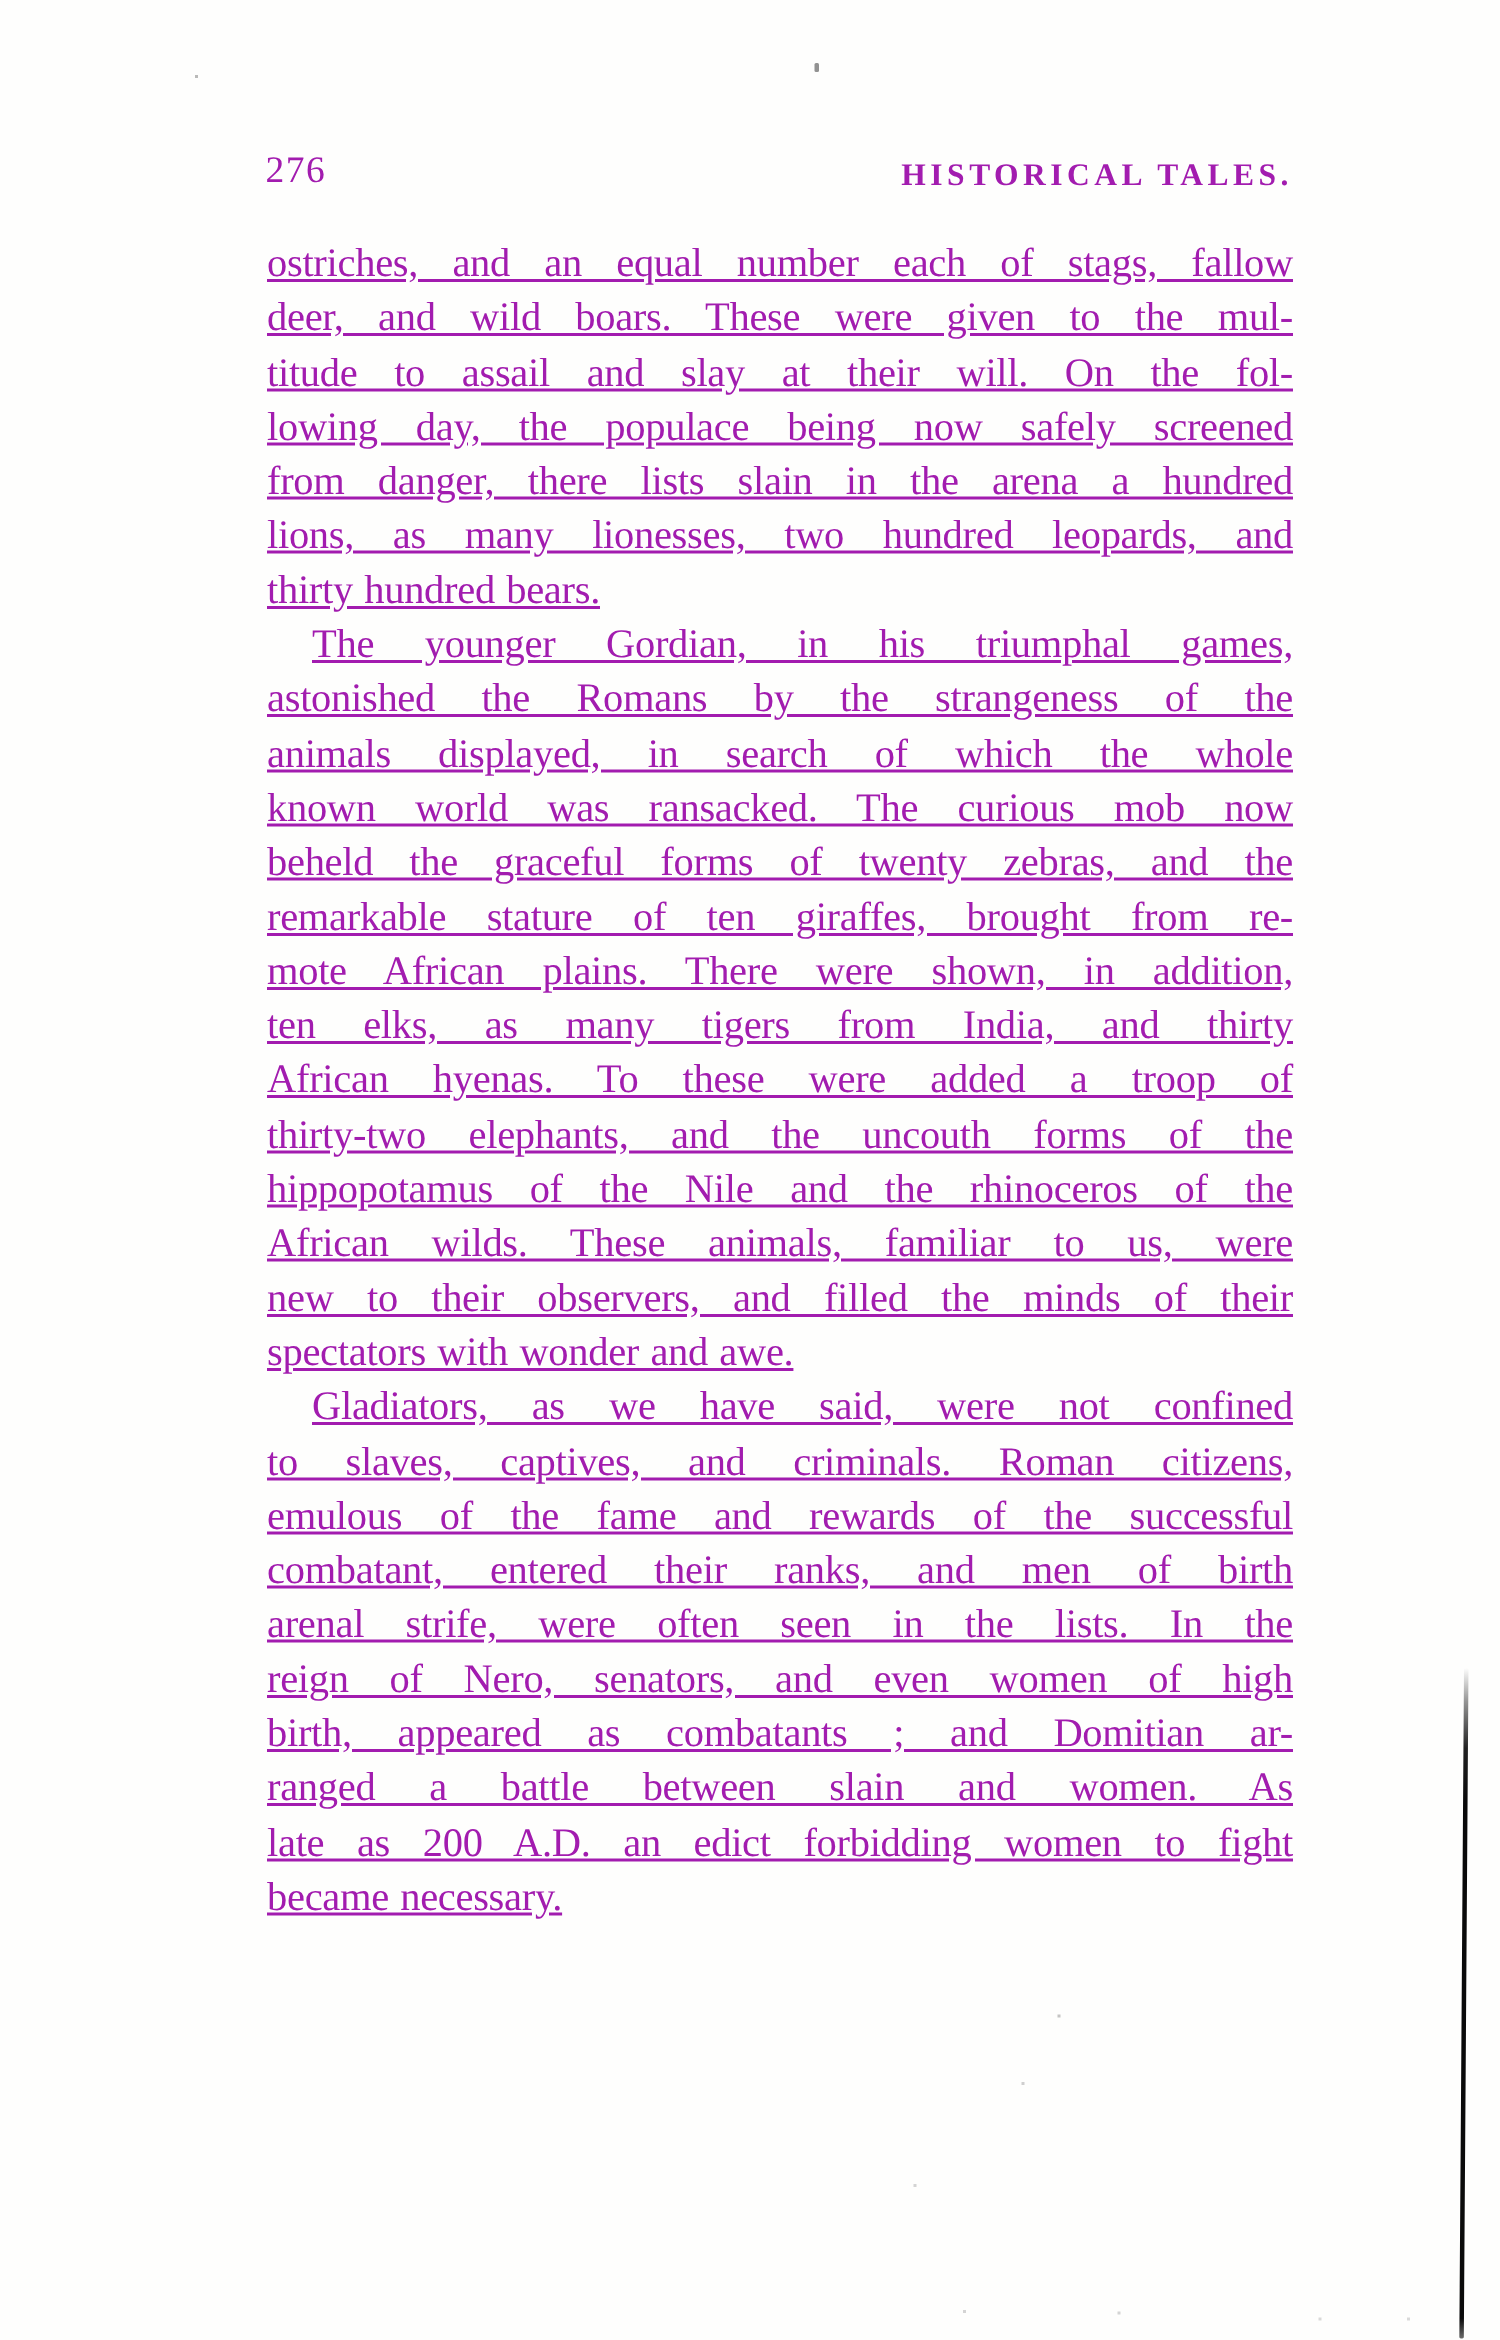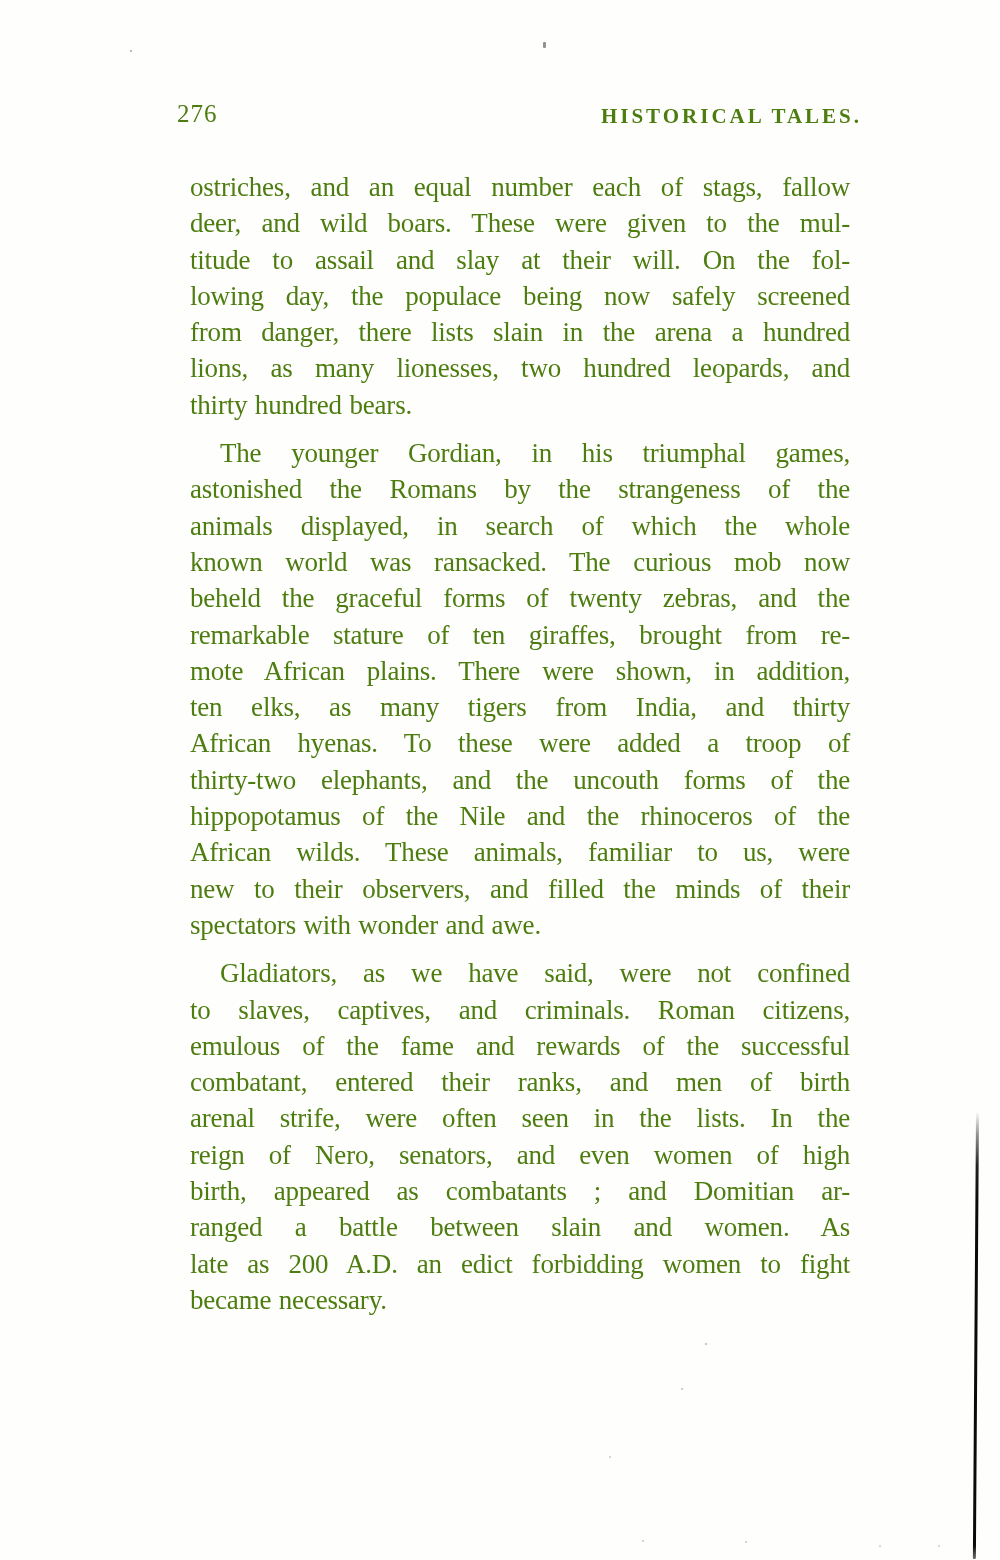--- a/index.html
+++ b/index.html
@@ -2,21 +2,21 @@
 <html><head>
 <meta charset="utf-8">
 <style>
   html, body { margin: 0; padding: 0; background: #ffffff; }
   .page {
     position: relative;
     width: 1000px;
     height: 1560px;
     background: #fefefd;
     font-family: "Liberation Serif", "DejaVu Serif", serif;
-    color: #4d7c0f;
+    color: #a21caf;
     overflow: hidden;
   }
   .page-number {
     position: absolute;
     left: 177px;
     top: 100px;
     font-size: 25px;
     letter-spacing: 1px;
   }
   .running-title {
@@ -28,21 +28,21 @@
     font-size: 21px;
     font-weight: bold;
     letter-spacing: 3px;
   }
   .text-block {
     position: absolute;
     left: 178px;
     top: 157px;
     width: 684px;
   }
-  .para { margin: 12px; padding: 0; }
+  .para { margin: 0; padding: 0; text-decoration: underline; }
   .ln {
     font-size: 27px;
     line-height: 36.3px;
     height: 36.3px;
     text-align: justify;
     text-align-last: justify;
     letter-spacing: -0.2px;
     word-spacing: 1px;
     white-space: normal;
   }

